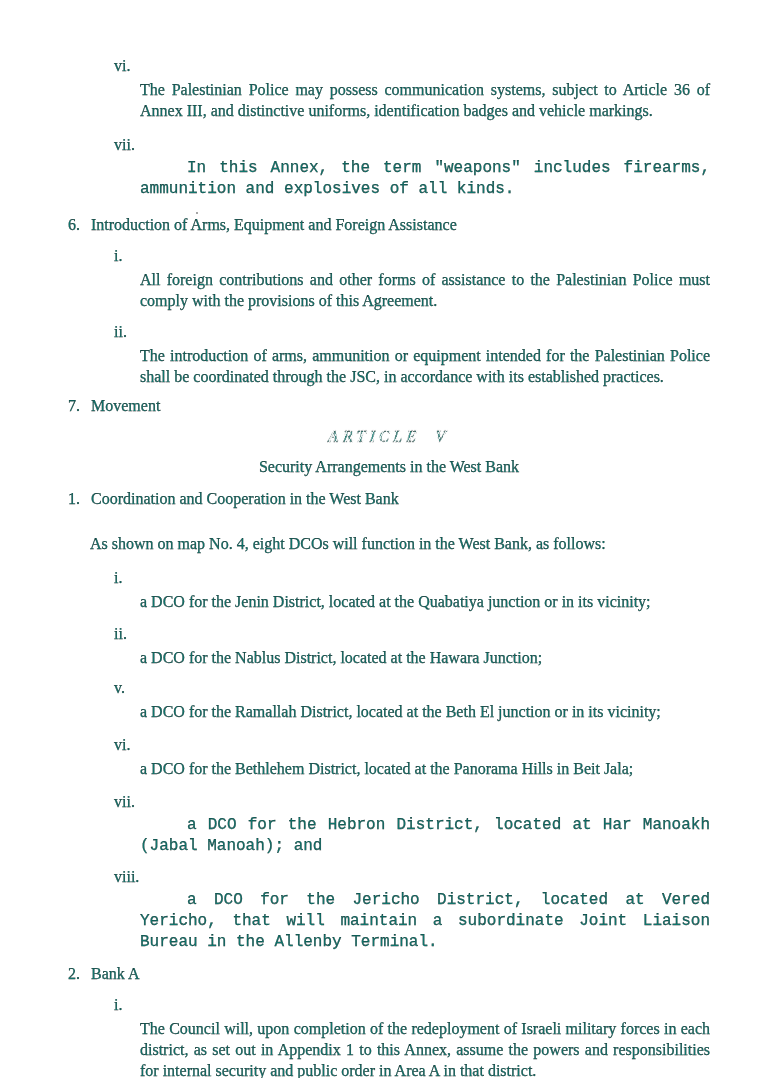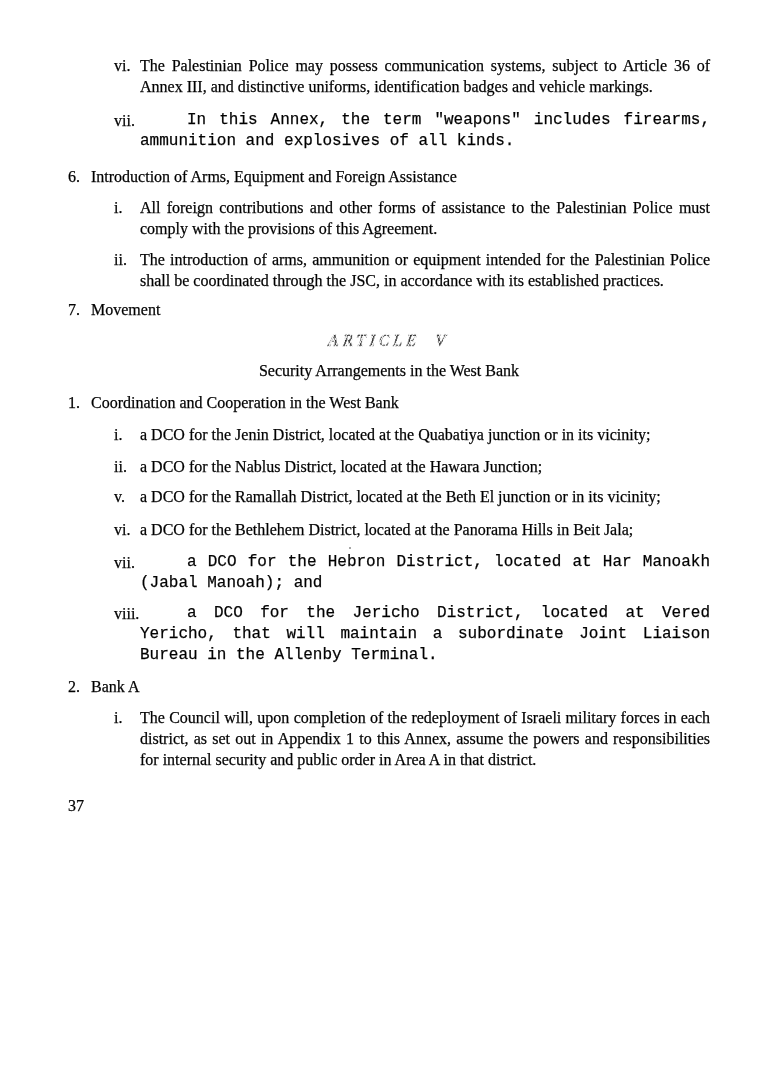--- a/index.html
+++ b/index.html
@@ -6,30 +6,30 @@
     margin: 0;
     padding: 0;
     background: #ffffff;
   }
   .page {
     position: relative;
     width: 758px;
     height: 1078px;
     box-sizing: border-box;
     background: #ffffff;
-    color: #000000;
+    color: #0f766e;
     font-family: "Liberation Serif", "DejaVu Serif", serif;
     font-size: 16px;
     line-height: 21px;
     padding: 55px 48px 0 68px;
     overflow: hidden;
     -webkit-text-stroke: 0.25px #101010;
   }
   .block { margin: 0 0 12px 0; }
-  .jt { text-align: justify; text-align-last: left; }
+  .jt { text-align: justify; text-align-last: left; margin-top: 24px; }
 
   
   .num-row { display: flex; }
   .num-row .nmk { flex: 0 0 23px; }
   .num-row .ntx { flex: 1; }
 
   
   .para { margin-left: 22px; }
 
   
@@ -121,20 +121,21 @@
     <span class="article-heading-inner">ARTICLE V</span>
   </div>
 
   <div class="block center-line mb11">Security Arrangements in the West Bank</div>
 
   <div class="block num-row mb11">
     <span class="nmk">1.</span>
     <span class="ntx">Coordination and Cooperation in the West Bank</span>
   </div>
 
+  <div class="block para jt mb13">As shown on map No. 4, eight DCOs will function in the West Bank, as follows:</div>
 
   <div class="block roman-row mb11">
     <span class="mk">i.</span>
     <span class="tx jt">a DCO for the Jenin District, located at the Quabatiya junction or in its vicinity;</span>
   </div>
 
   <div class="block roman-row mb9">
     <span class="mk">ii.</span>
     <span class="tx jt">a DCO for the Nablus District, located at the Hawara Junction;</span>
   </div>

